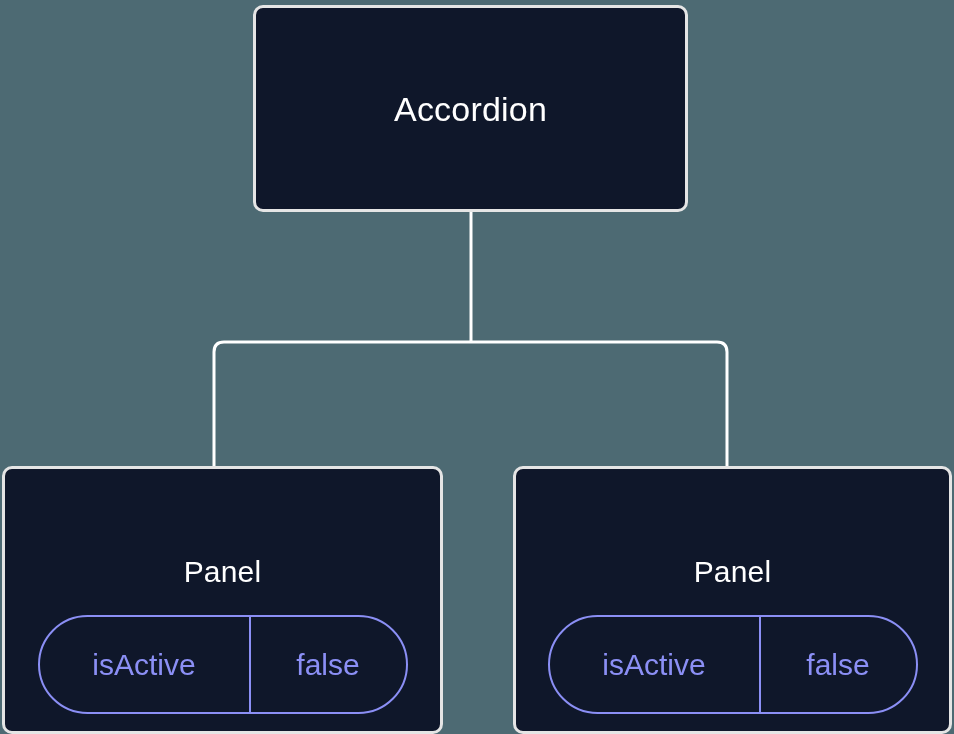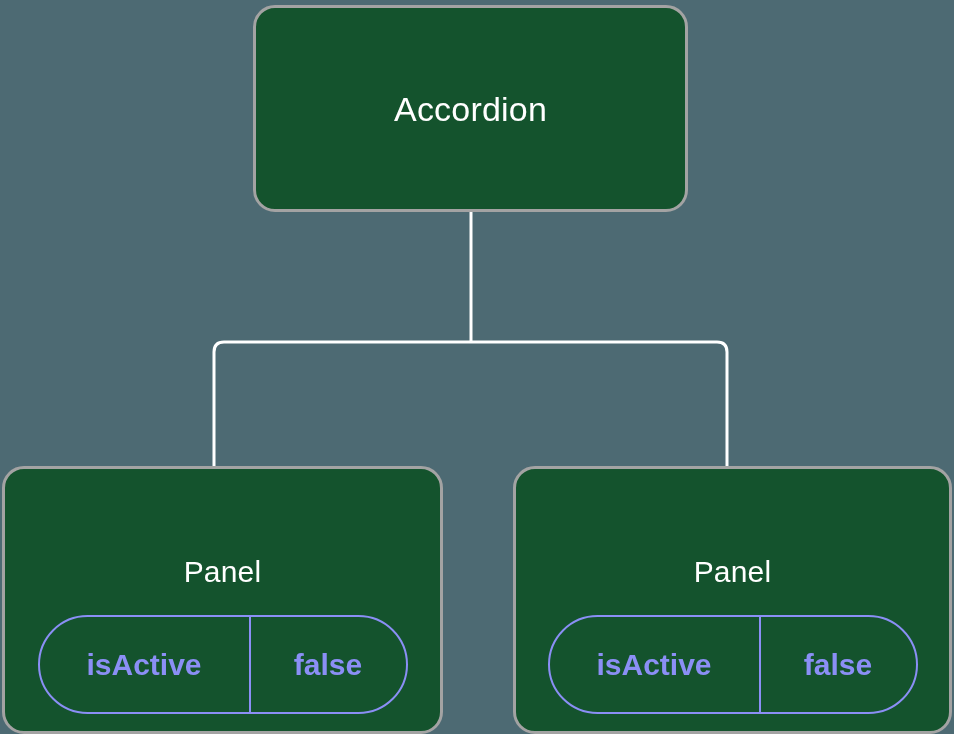--- a/index.html
+++ b/index.html
@@ -28,23 +28,23 @@
     top: 0;
     width: 954px;
     height: 734px;
     pointer-events: none;
   }
 
   
   .node {
     position: absolute;
     box-sizing: border-box;
-    background: #14532d;
-    border: 3px solid #a3a3a3;
-    border-radius: 22px;
+    background: #0f172a;
+    border: 3px solid #e5e5e5;
+    border-radius: 10px;
   }
 
   .node-root {
     left: 253px;
     top: 5px;
     width: 435px;
     height: 207px;
     display: flex;
     align-items: center;
     justify-content: center;
@@ -94,21 +94,21 @@
     overflow: hidden;
   }
 
   .pill-key,
   .pill-val {
     display: flex;
     align-items: center;
     justify-content: center;
     color: #8b8ff5;
     font-size: 30px;
-    font-weight: 700;
+    font-weight: 400;
     line-height: 1;
     white-space: nowrap;
   }
 
   .pill-key {
     flex: 0 0 209px;
     border-right: 2px solid #8b8ff5;
   }
 
   .pill-val {

